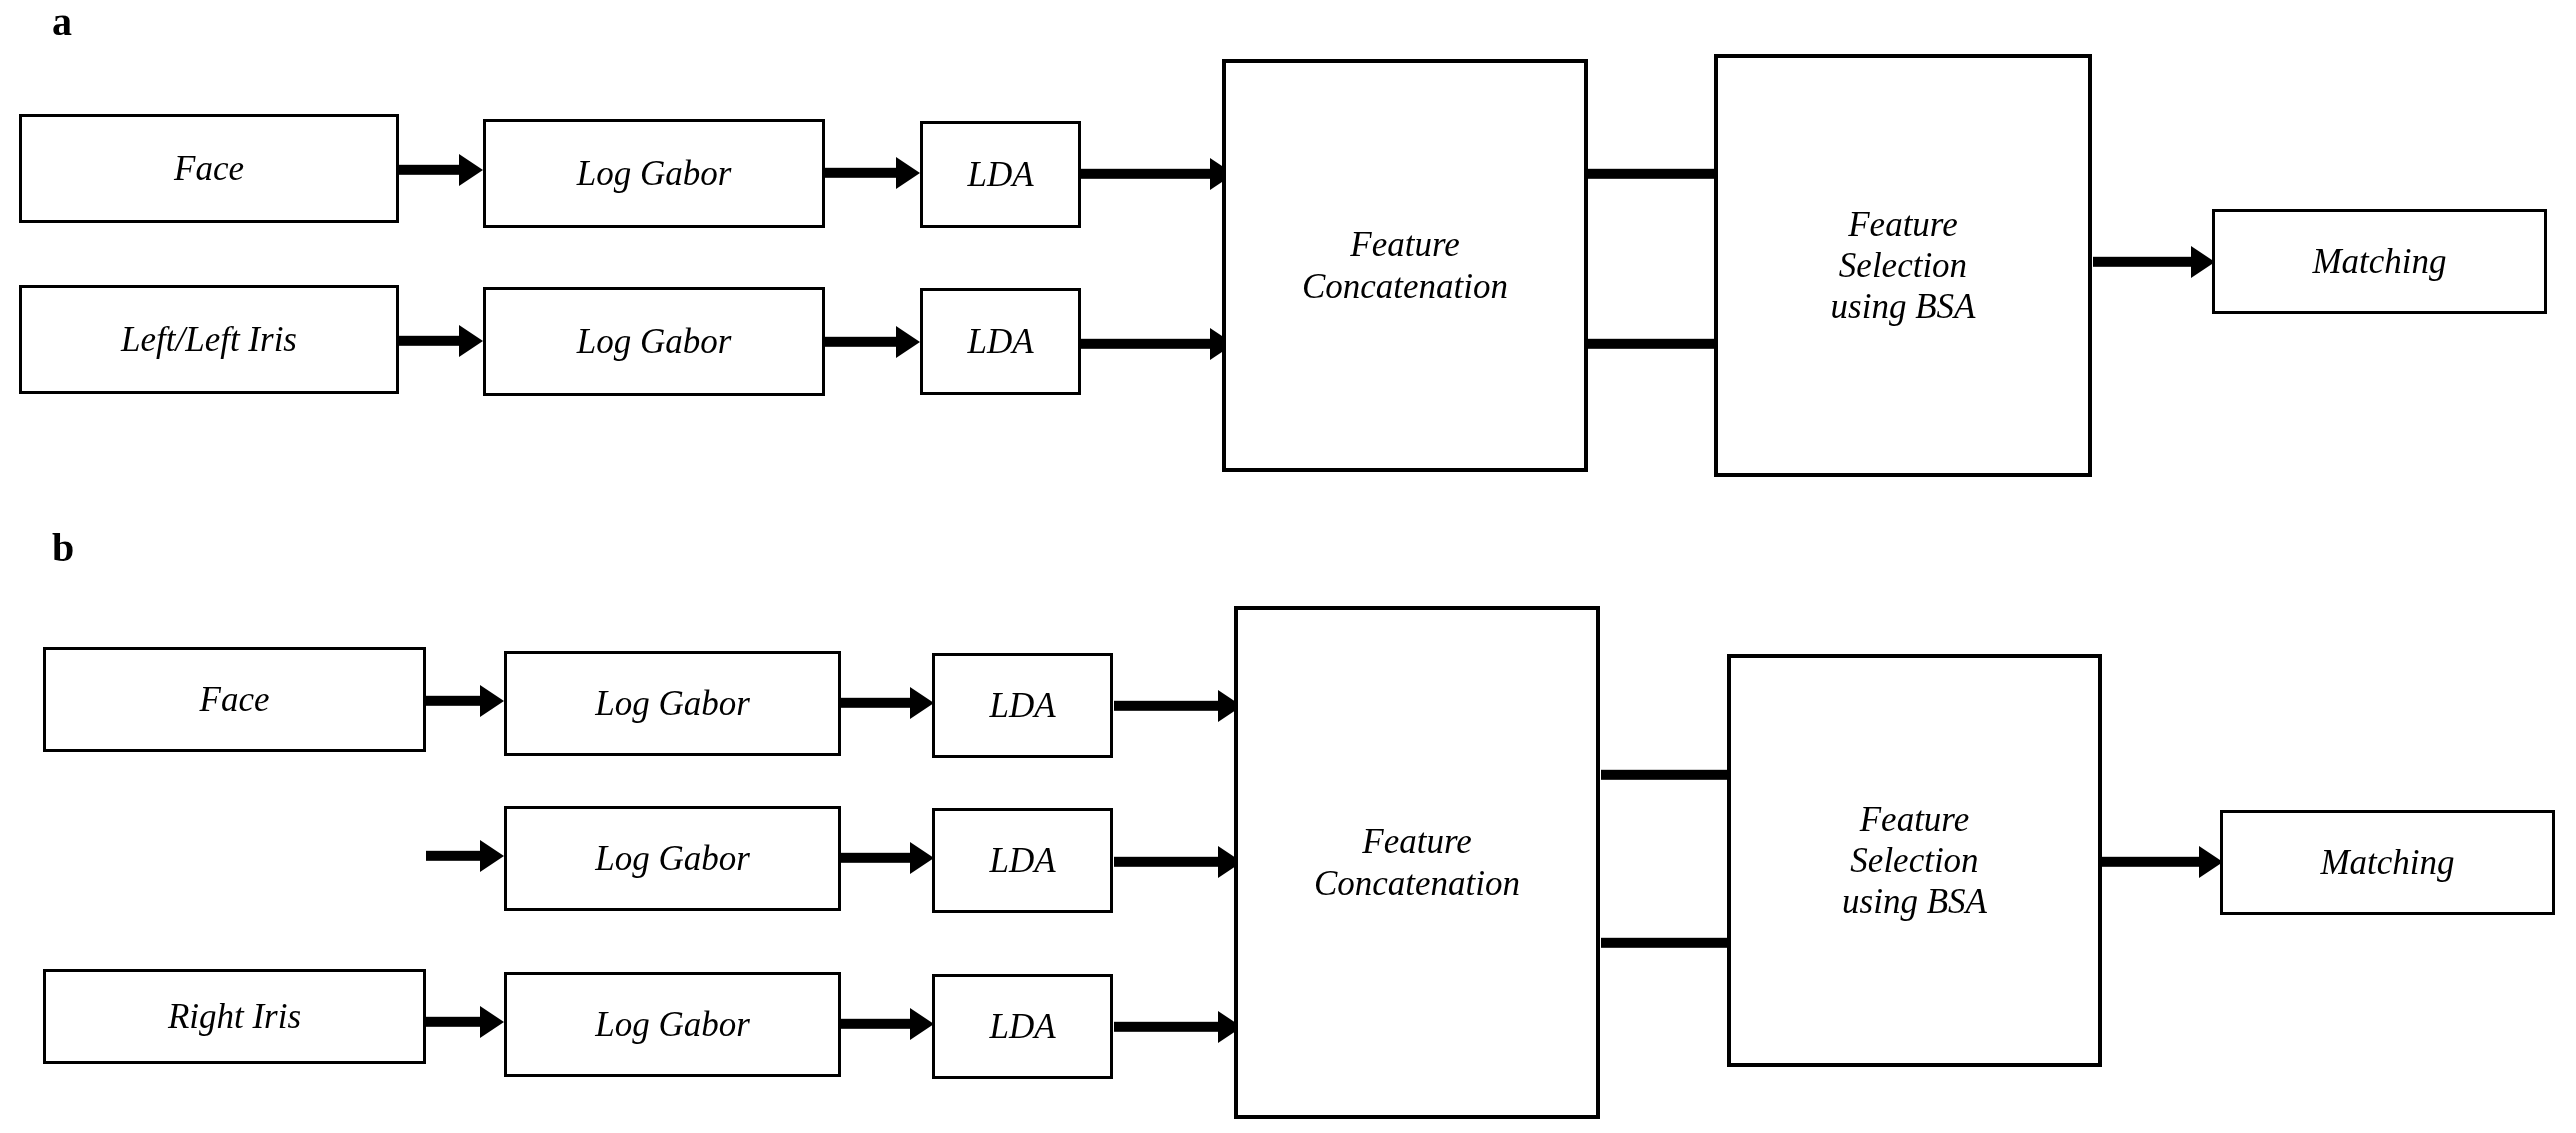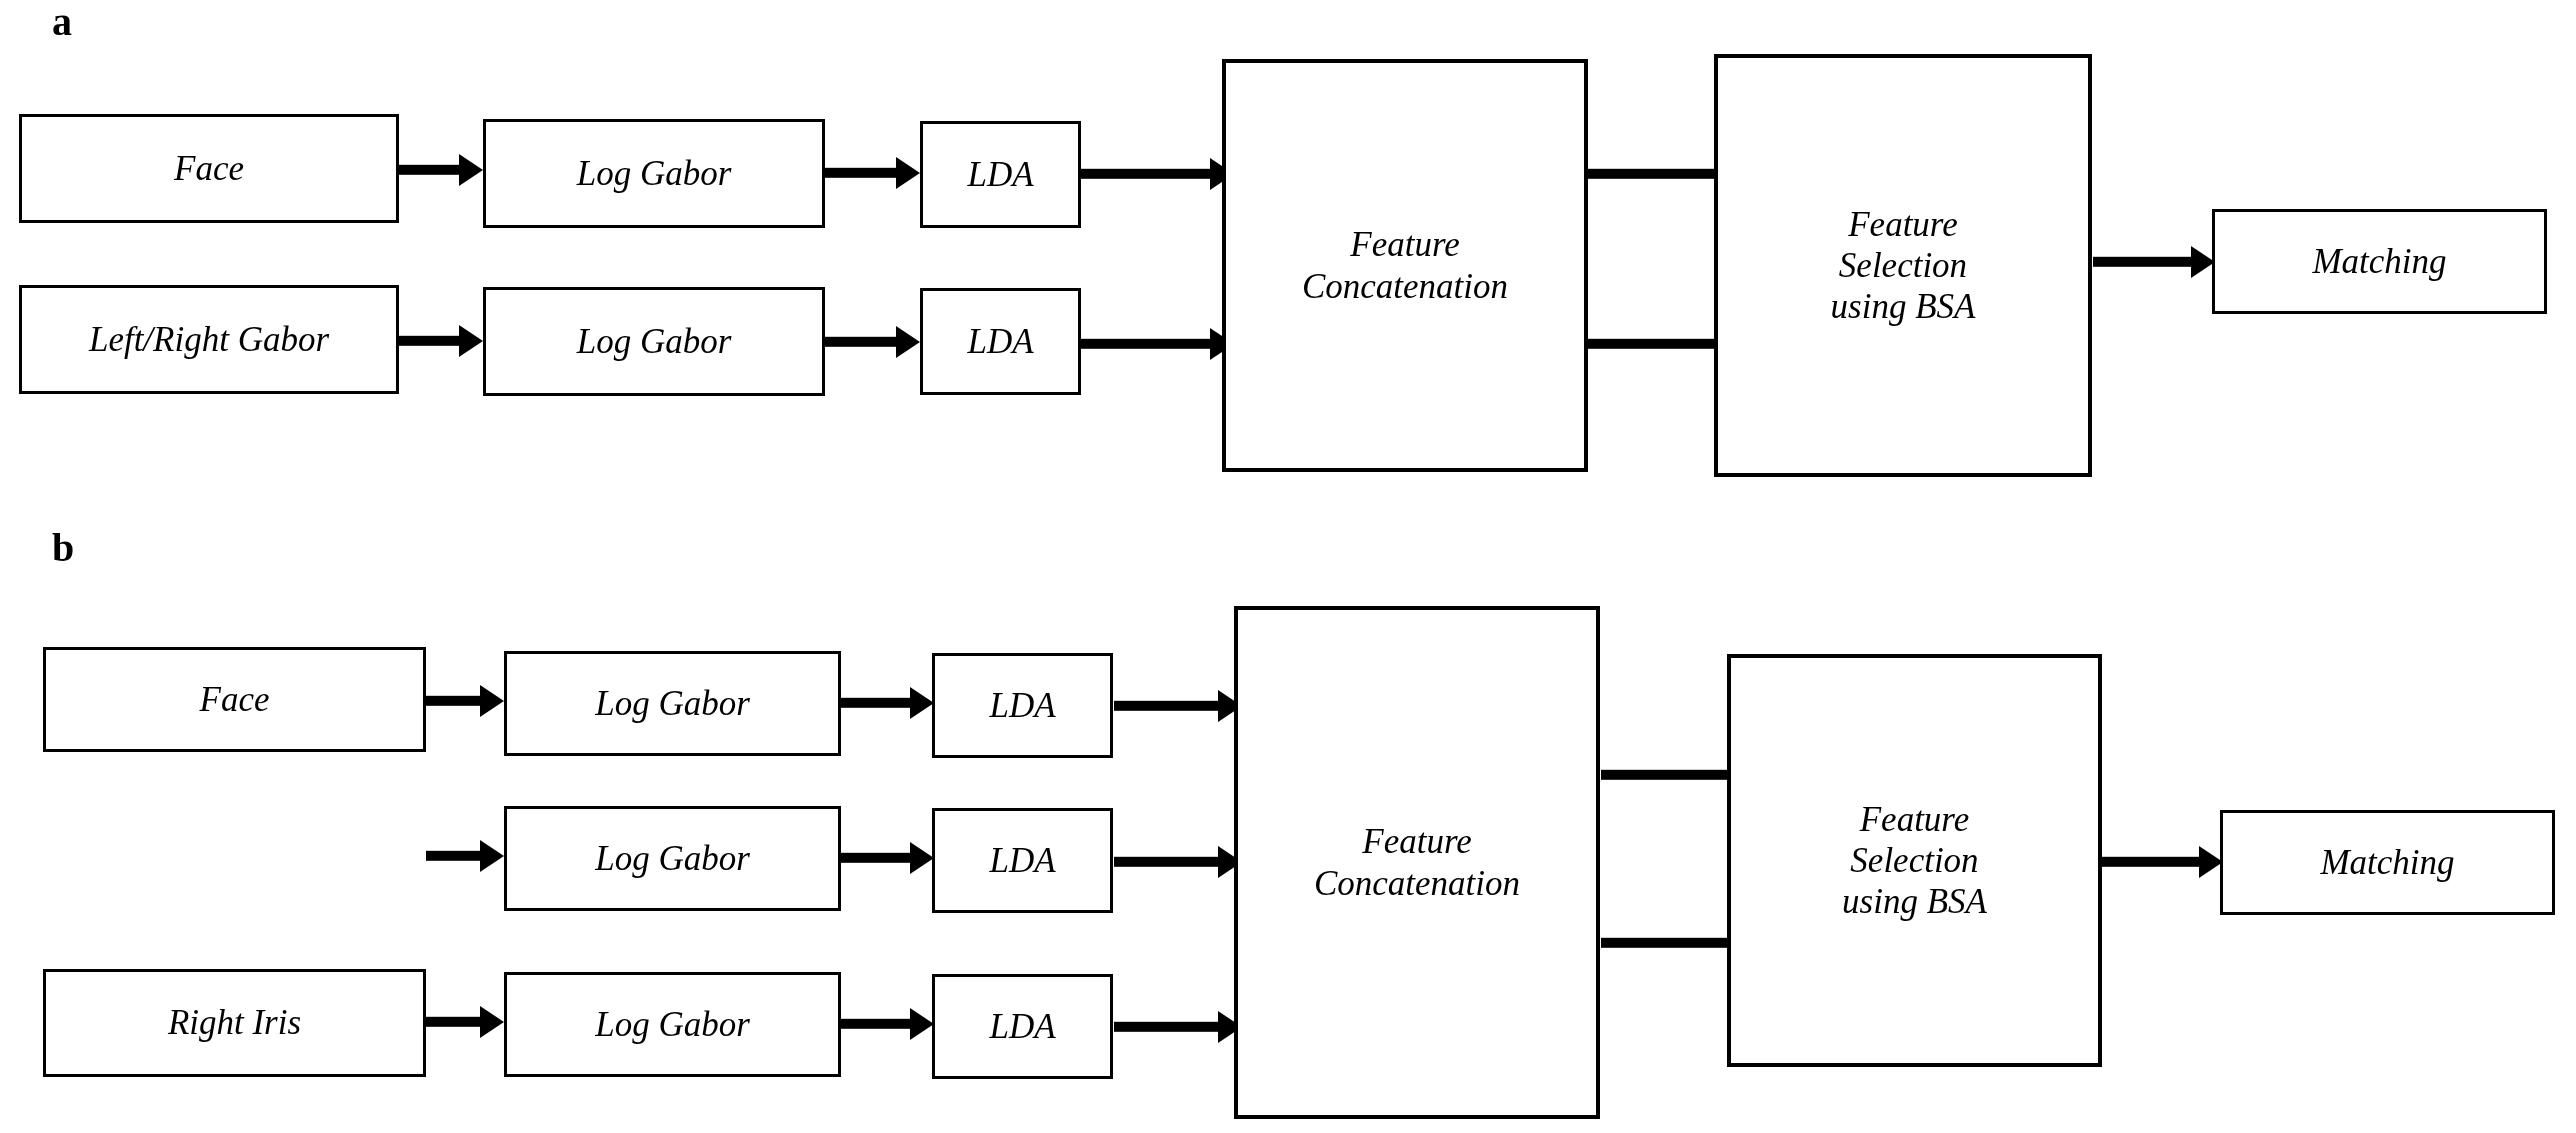--- a/index.html
+++ b/index.html
@@ -101,21 +101,21 @@
   <div class="node" style="left:920px; top:121px; width:161px; height:107px;">
     <span class="node-label">LDA</span>
   </div>
 
   <div class="arrow" style="left:1081px; top:174px; width:155px;">
     <div class="shaft" style="width:131px;"></div>
     <div class="head" style="left:129px;"></div>
   </div>
 
   <div class="node" style="left:19px; top:285px; width:380px; height:109px;">
-    <span class="node-label">Left/Right Gabor</span>
+    <span class="node-label">Left/Left Iris</span>
   </div>
 
   <div class="arrow" style="left:399px; top:341px; width:85px;">
     <div class="shaft" style="width:62px;"></div>
     <div class="head" style="left:60px;"></div>
   </div>
 
   <div class="node" style="left:483px; top:287px; width:342px; height:109px;">
     <span class="node-label">Log Gabor</span>
   </div>
@@ -209,21 +209,21 @@
 
   <div class="node" style="left:932px; top:808px; width:181px; height:105px;">
     <span class="node-label">LDA</span>
   </div>
 
   <div class="arrow" style="left:1114px; top:862px; width:129px;">
     <div class="shaft" style="width:105px;"></div>
     <div class="head" style="left:104px;"></div>
   </div>
 
-  <div class="node" style="left:43px; top:969px; width:383px; height:108px;">
+  <div class="node" style="left:43px; top:969px; width:383px; height:95px;">
     <span class="node-label">Right Iris</span>
   </div>
 
   <div class="arrow" style="left:426px; top:1022px; width:78px;">
     <div class="shaft" style="width:55px;"></div>
     <div class="head" style="left:54px;"></div>
   </div>
 
   <div class="node" style="left:504px; top:972px; width:337px; height:105px;">
     <span class="node-label">Log Gabor</span>

